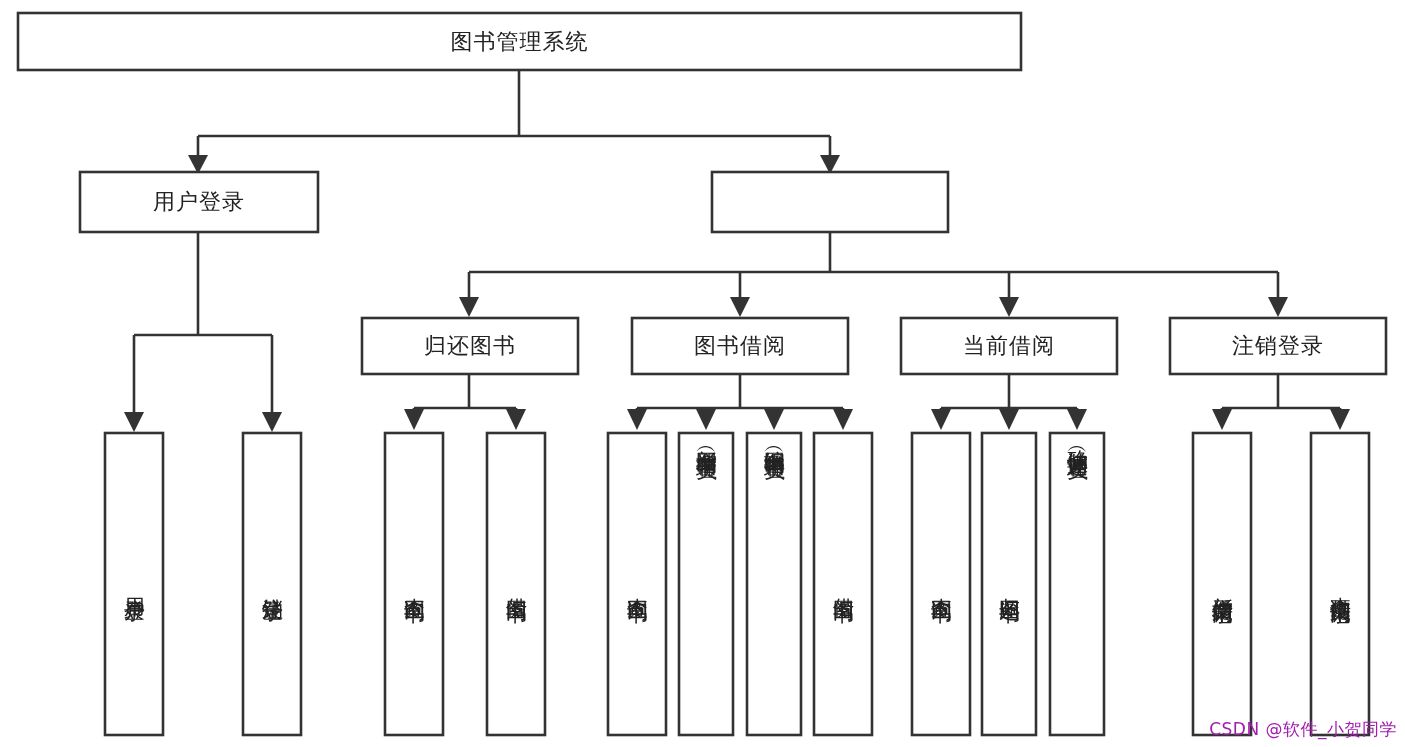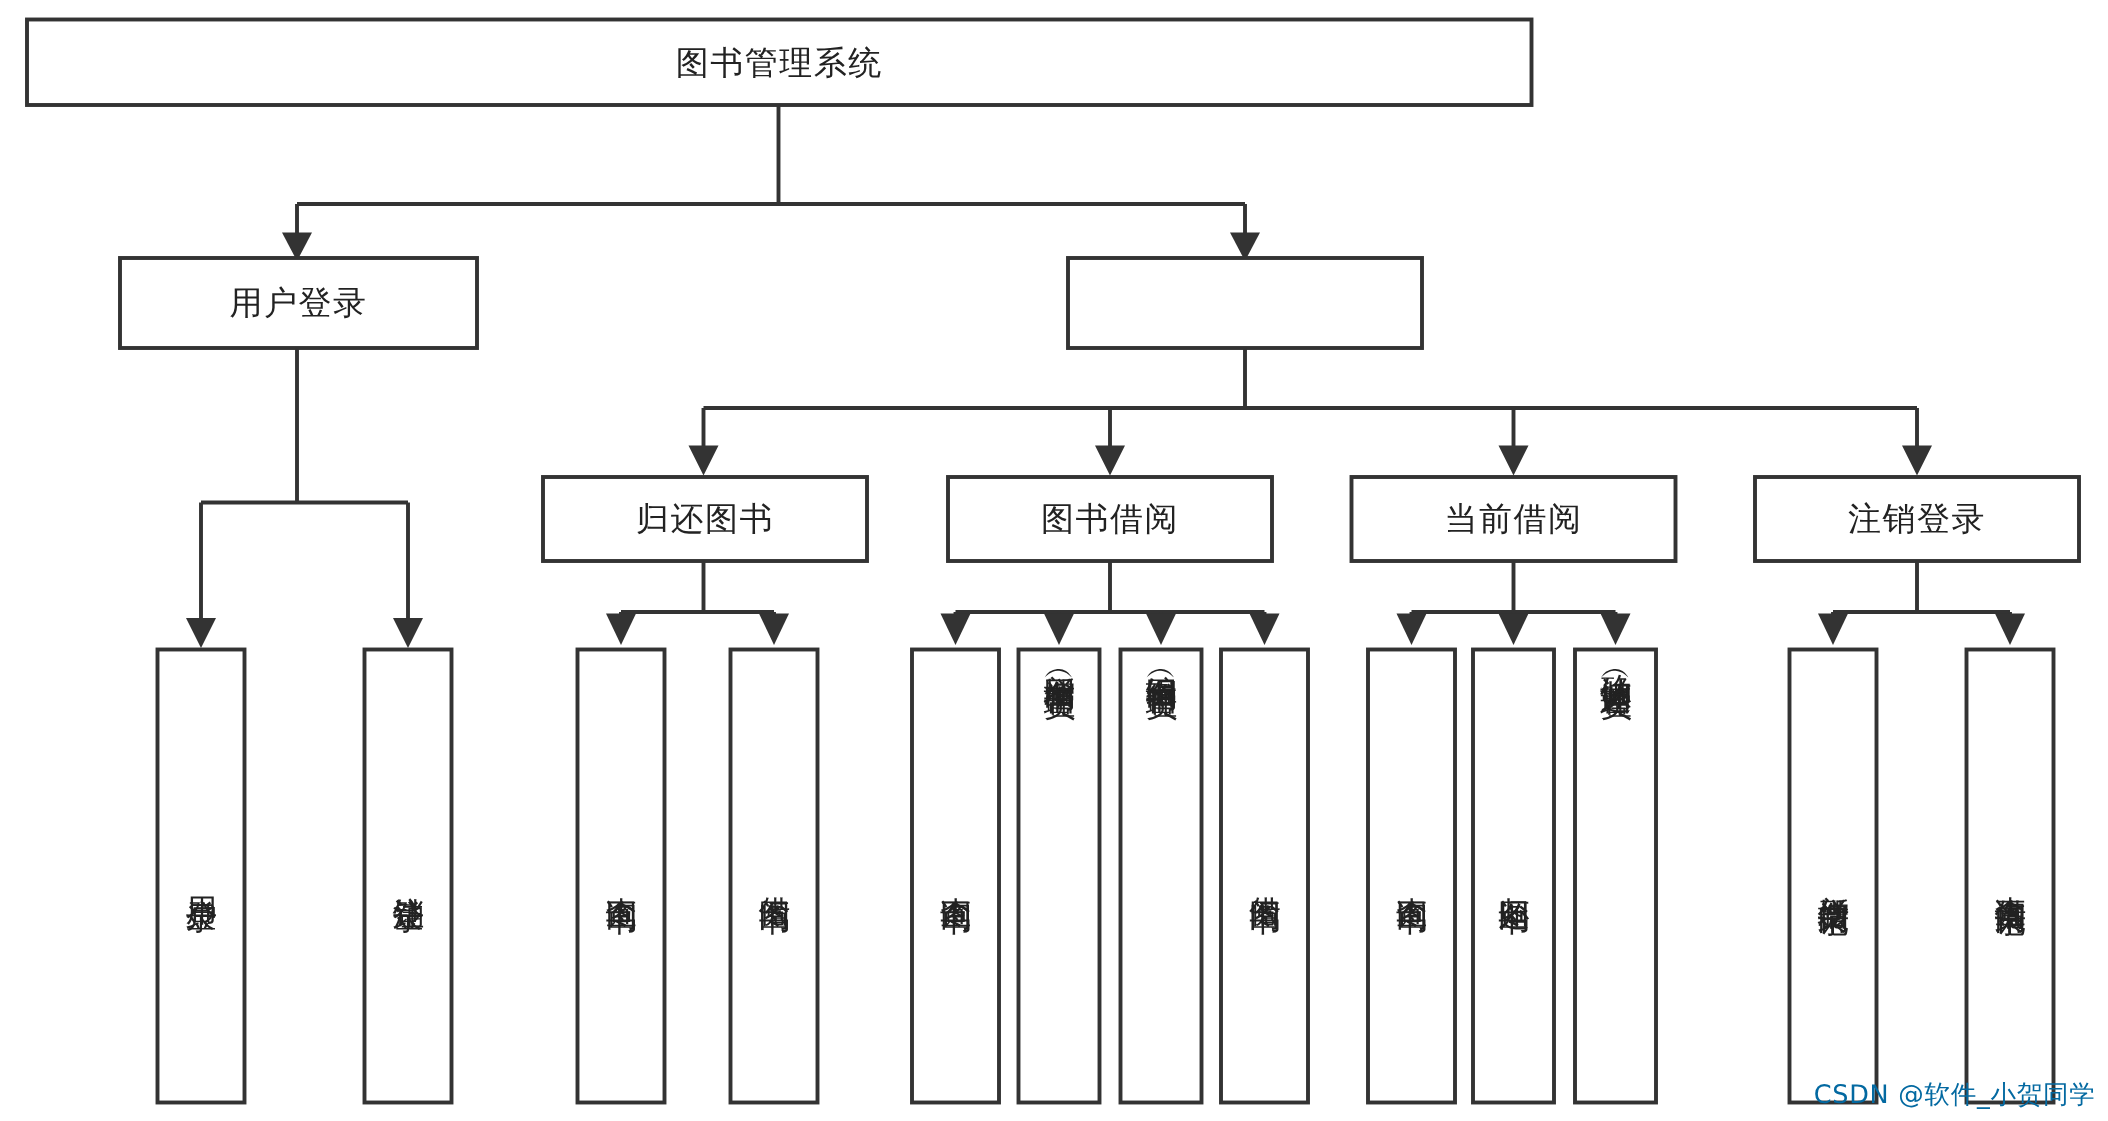--- a/index.html
+++ b/index.html
@@ -74,21 +74,21 @@
     color: #222222;
     letter-spacing: 1px;
     white-space: nowrap;
   }
   .watermark {
     position: absolute;
     right: 8px;
     bottom: 6px;
     font-family: "DejaVu Sans", "Liberation Sans", sans-serif;
     font-size: 17px;
-    color: #0369a1;
+    color: #a21caf;
     letter-spacing: 0.5px;
     white-space: nowrap;
   }
 </style>
 </head>
 <body>
 
 <div id="diagram-root">
 
   <svg class="diagram-canvas" viewBox="0 0 1405 747" xmlns="http://www.w3.org/2000/svg">

